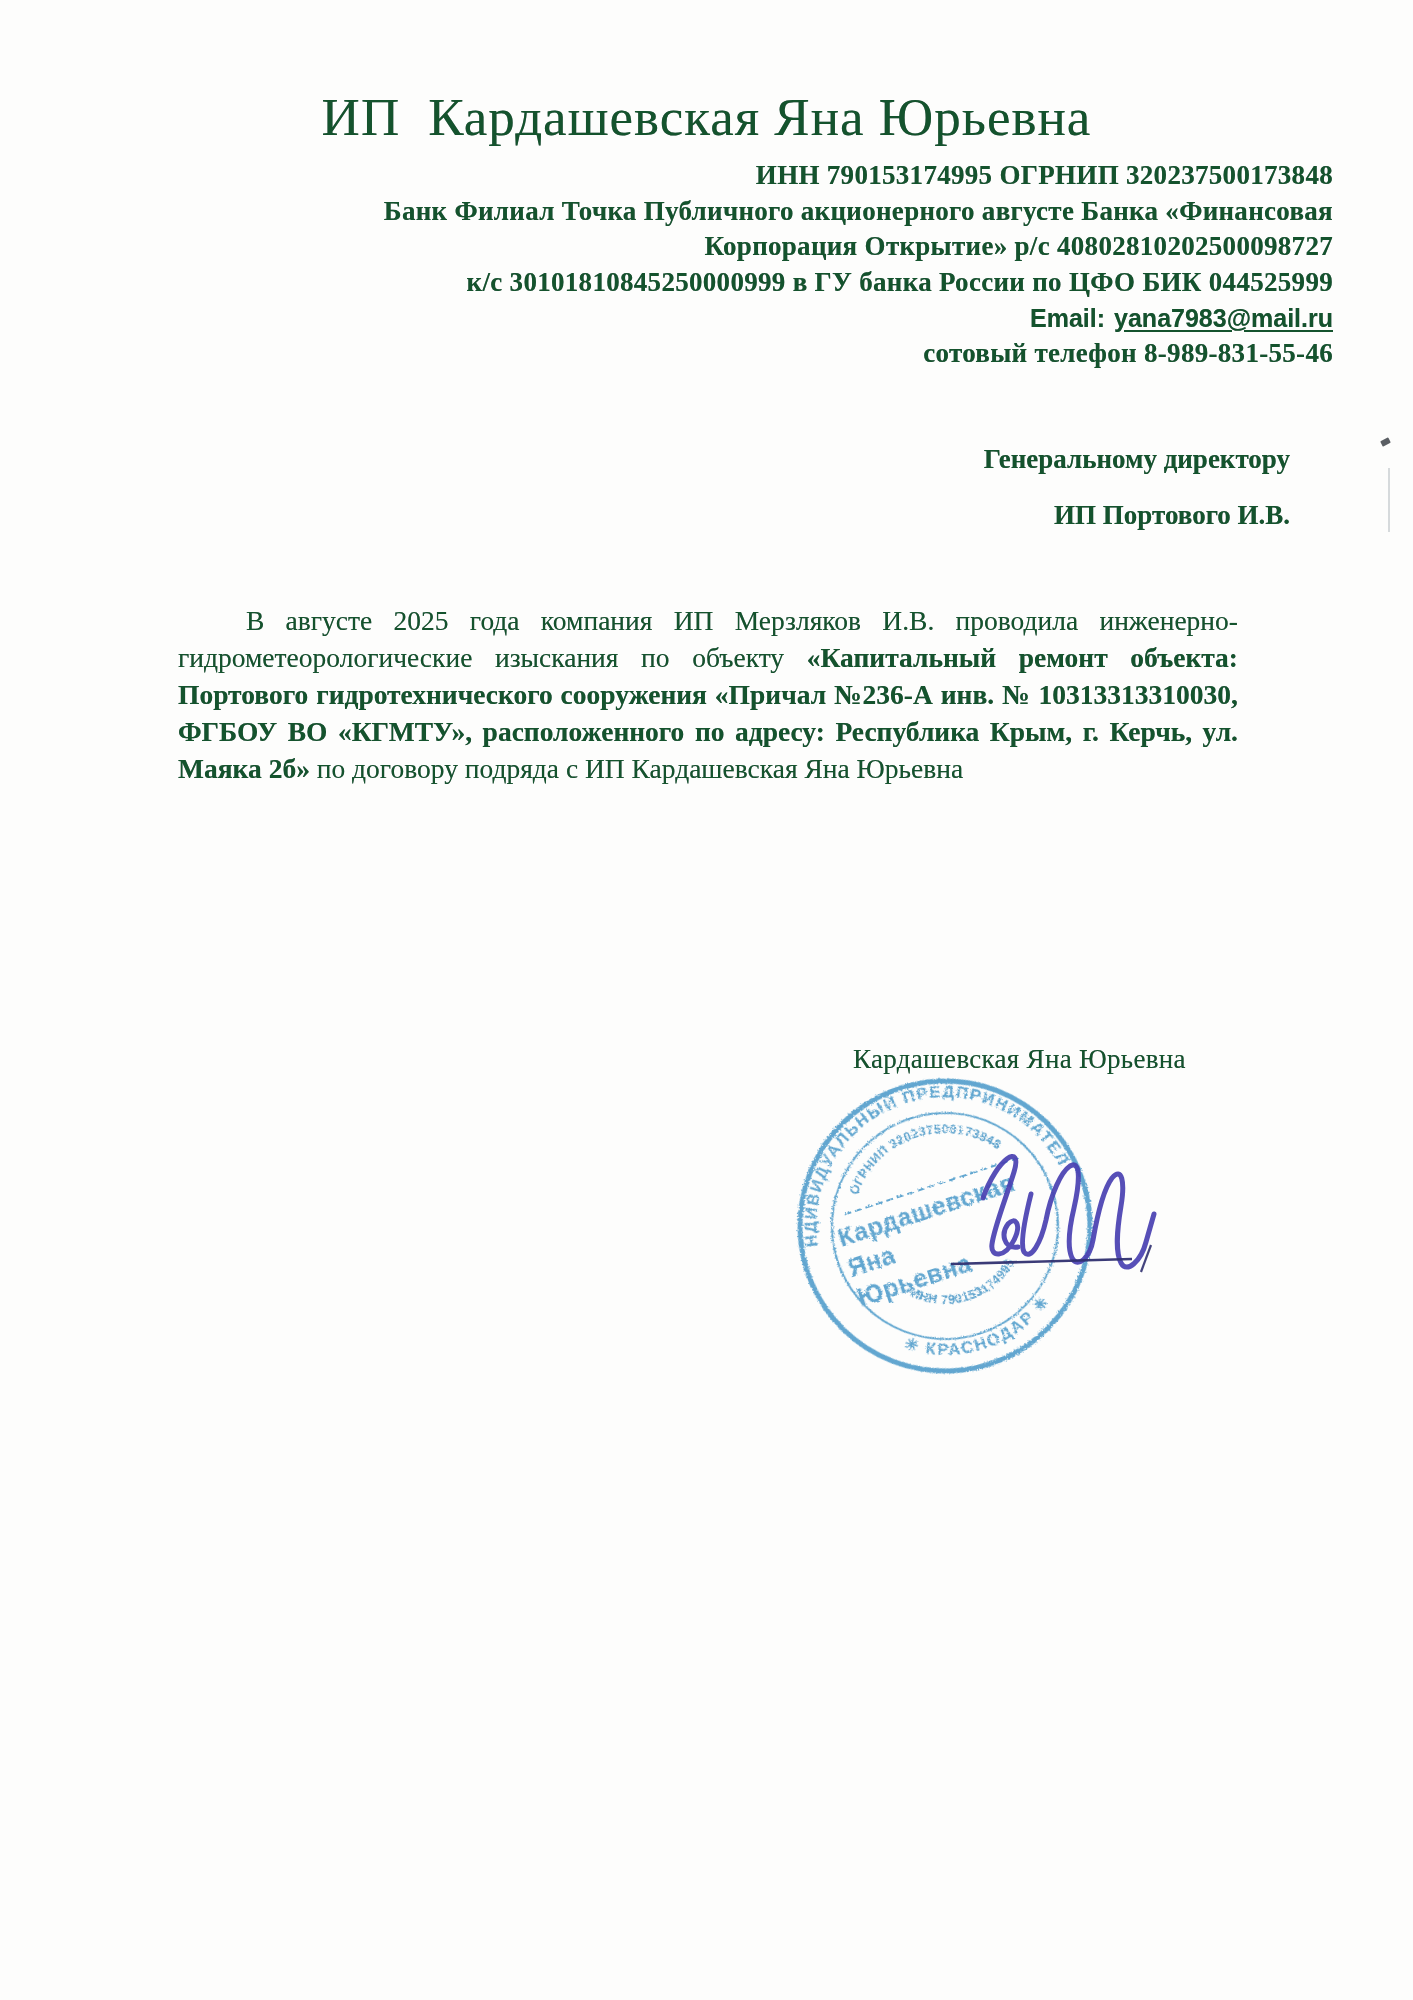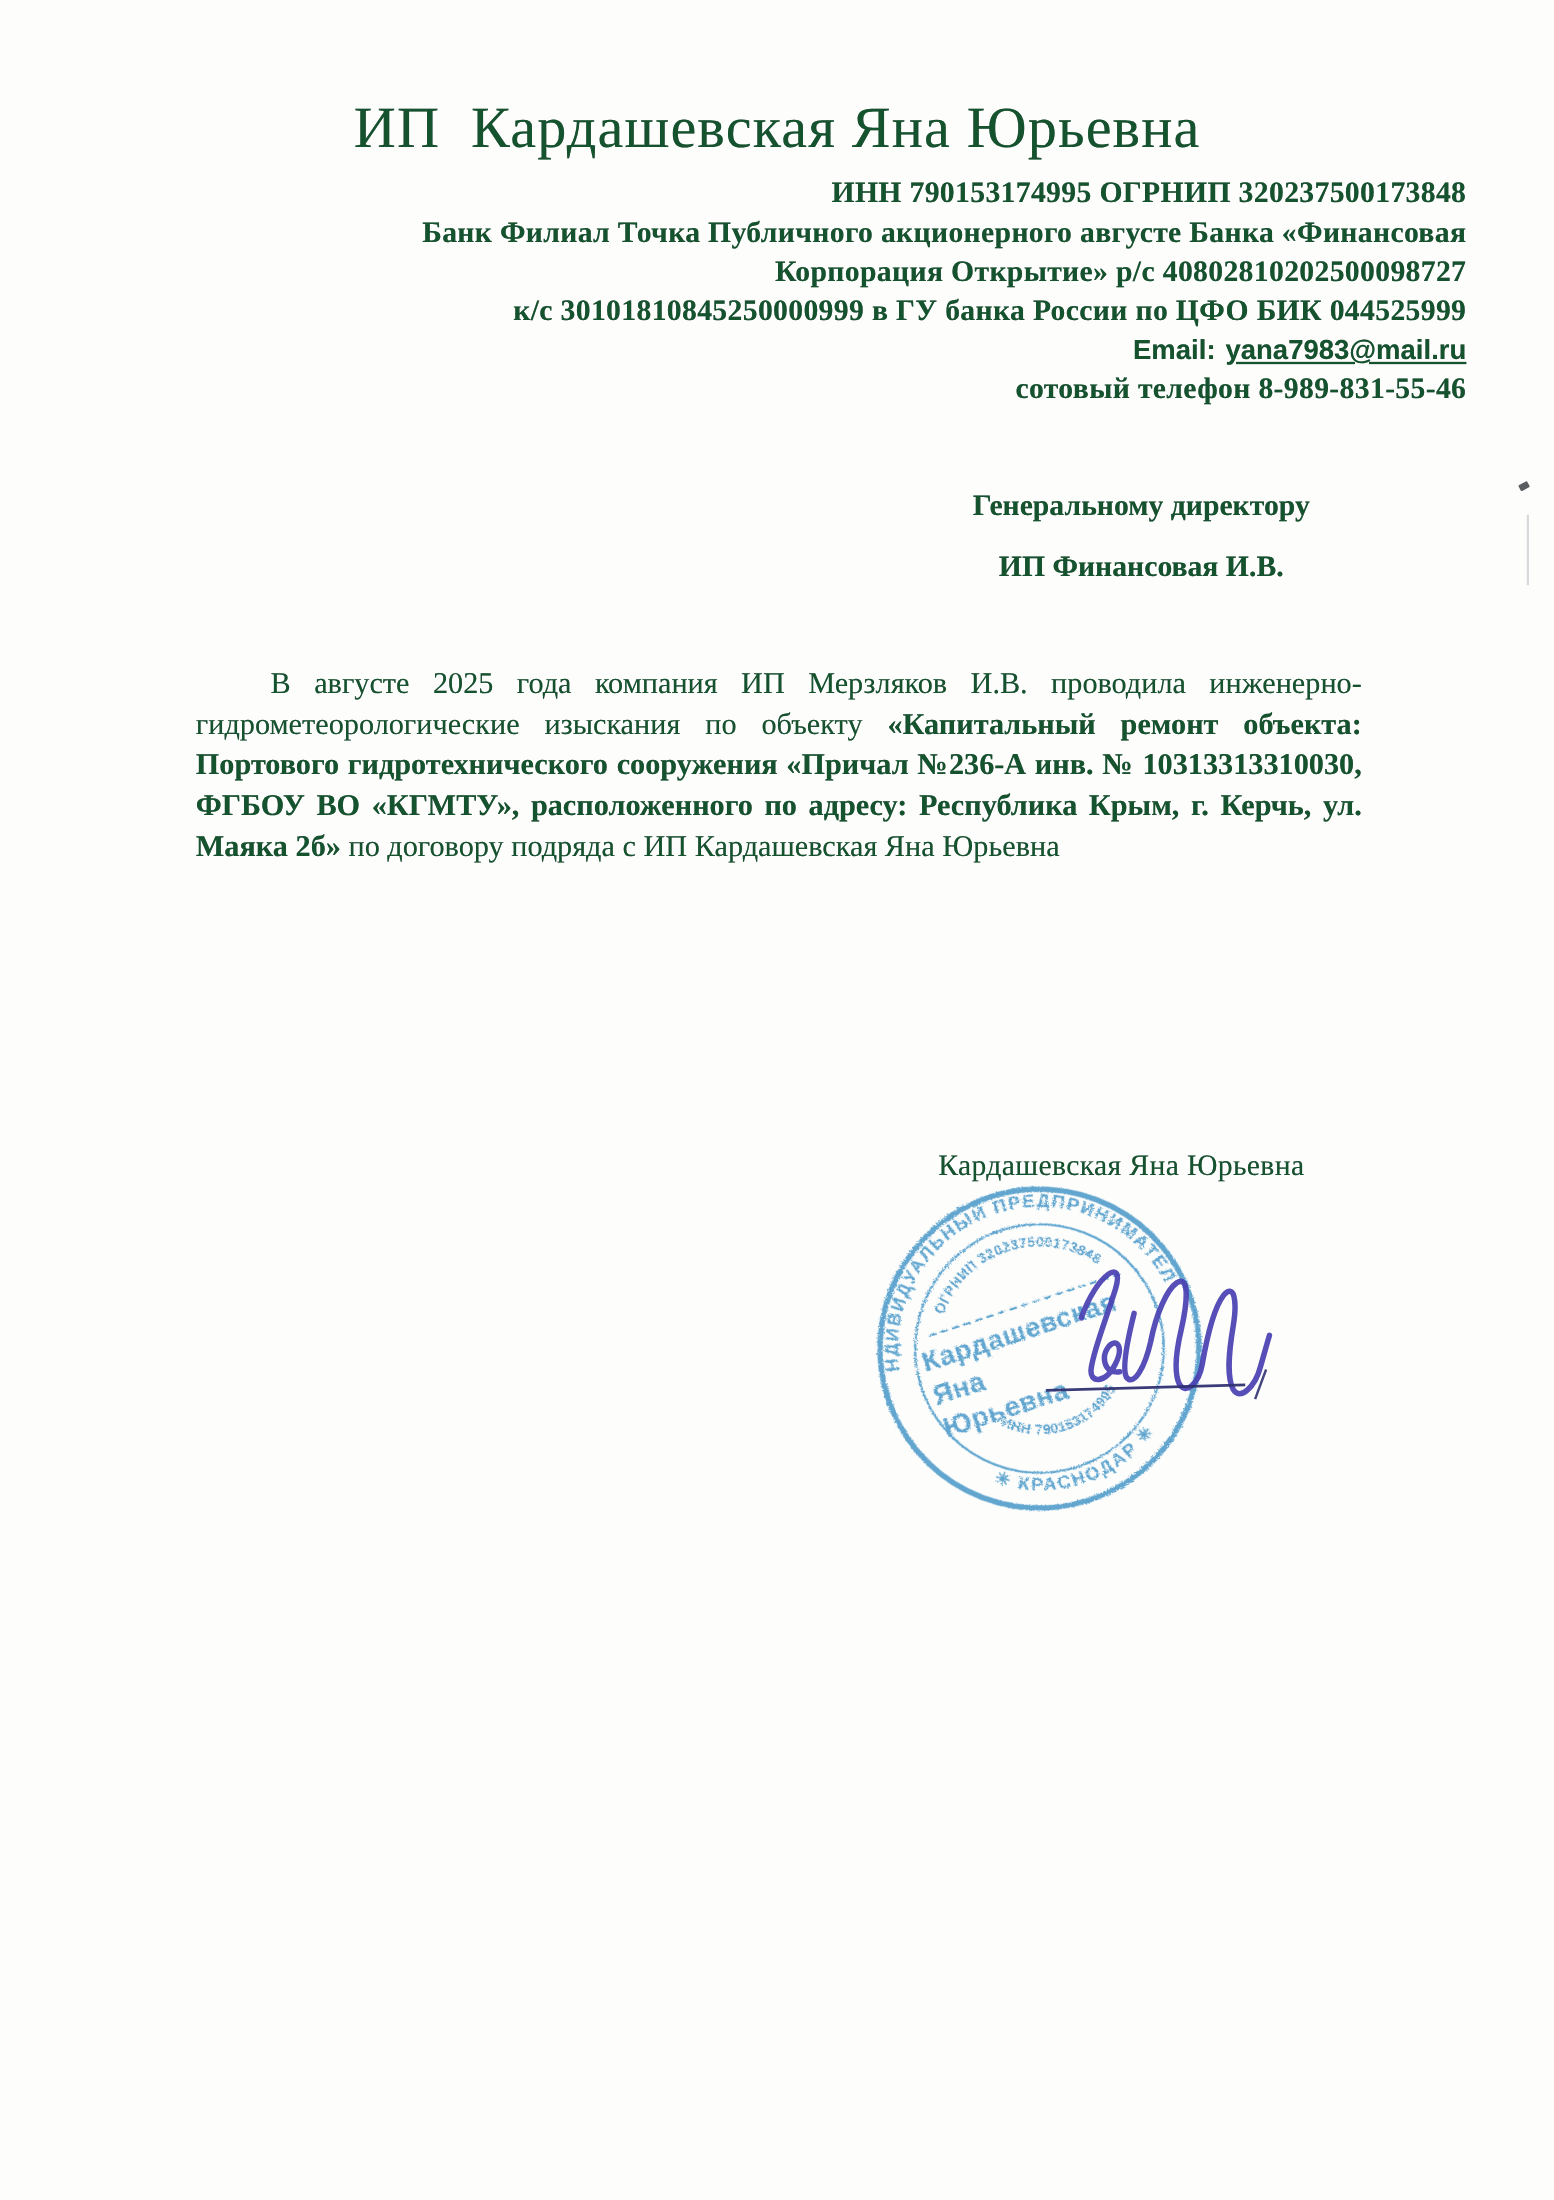--- a/index.html
+++ b/index.html
@@ -27,21 +27,21 @@
   .hline{font-size:27px;line-height:35.5px;letter-spacing:.3px;text-align:right;}
   .email-line{
     font-family:"Liberation Sans",sans-serif;
     font-size:25px;line-height:36px;letter-spacing:0;
   }
   .email-underline{text-decoration:underline;margin-left:9px;text-underline-offset:3px;}
 
   
   .addressee{
     position:absolute;top:444px;left:785px;width:505px;
-    text-align:center;font-size:27px;font-weight:bold;line-height:30px;
+    text-align:right;font-size:27px;font-weight:bold;line-height:30px;
   }
   .addr-line2{margin-top:26px;}
 
   
   .body-text{
     position:absolute;top:602px;left:178px;width:1060px;
     font-size:27.5px;line-height:37px;text-align:justify;
   }
   .body-text p{margin:0;text-indent:68px;}
   .body-text p.gap{margin-top:21px;}
@@ -80,21 +80,21 @@
     <div class="hline">ИНН 790153174995 ОГРНИП 320237500173848</div>
     <div class="hline">Банк Филиал Точка Публичного акционерного августе Банка «Финансовая</div>
     <div class="hline">Корпорация Открытие» р/с 40802810202500098727</div>
     <div class="hline">к/с 30101810845250000999 в ГУ банка России по ЦФО БИК 044525999</div>
     <div class="hline email-line"><span>Email:</span><span class="email-underline">yana7983@mail.ru</span></div>
     <div class="hline">сотовый телефон 8-989-831-55-46</div>
   </header>
 
   <section class="addressee soft">
     <div>Генеральному директору</div>
-    <div class="addr-line2">ИП Финансовая И.В.</div>
+    <div class="addr-line2">ИП Портового И.В.</div>
   </section>
 
   <section class="body-text soft">
     <p><span>В августе 2025 года компания ИП Мерзляков И.В. проводила инженерно-гидрометеорологические изыскания по объекту </span><span class="b">«Капитальный ремонт объекта: Портового гидротехнического сооружения «Причал №236-А инв. № 10313313310030, ФГБОУ ВО «КГМТУ», расположенного по адресу: Республика Крым, г. Керчь, ул. Маяка 2б»</span><span> по договору подряда с ИП Кардашевская Яна Юрьевна</span></p>
   </section>
 
   <div class="sign-name soft">Кардашевская Яна Юрьевна</div>
 
   <svg class="stamp" viewBox="0 0 300 300" aria-hidden="true">
     <defs>

